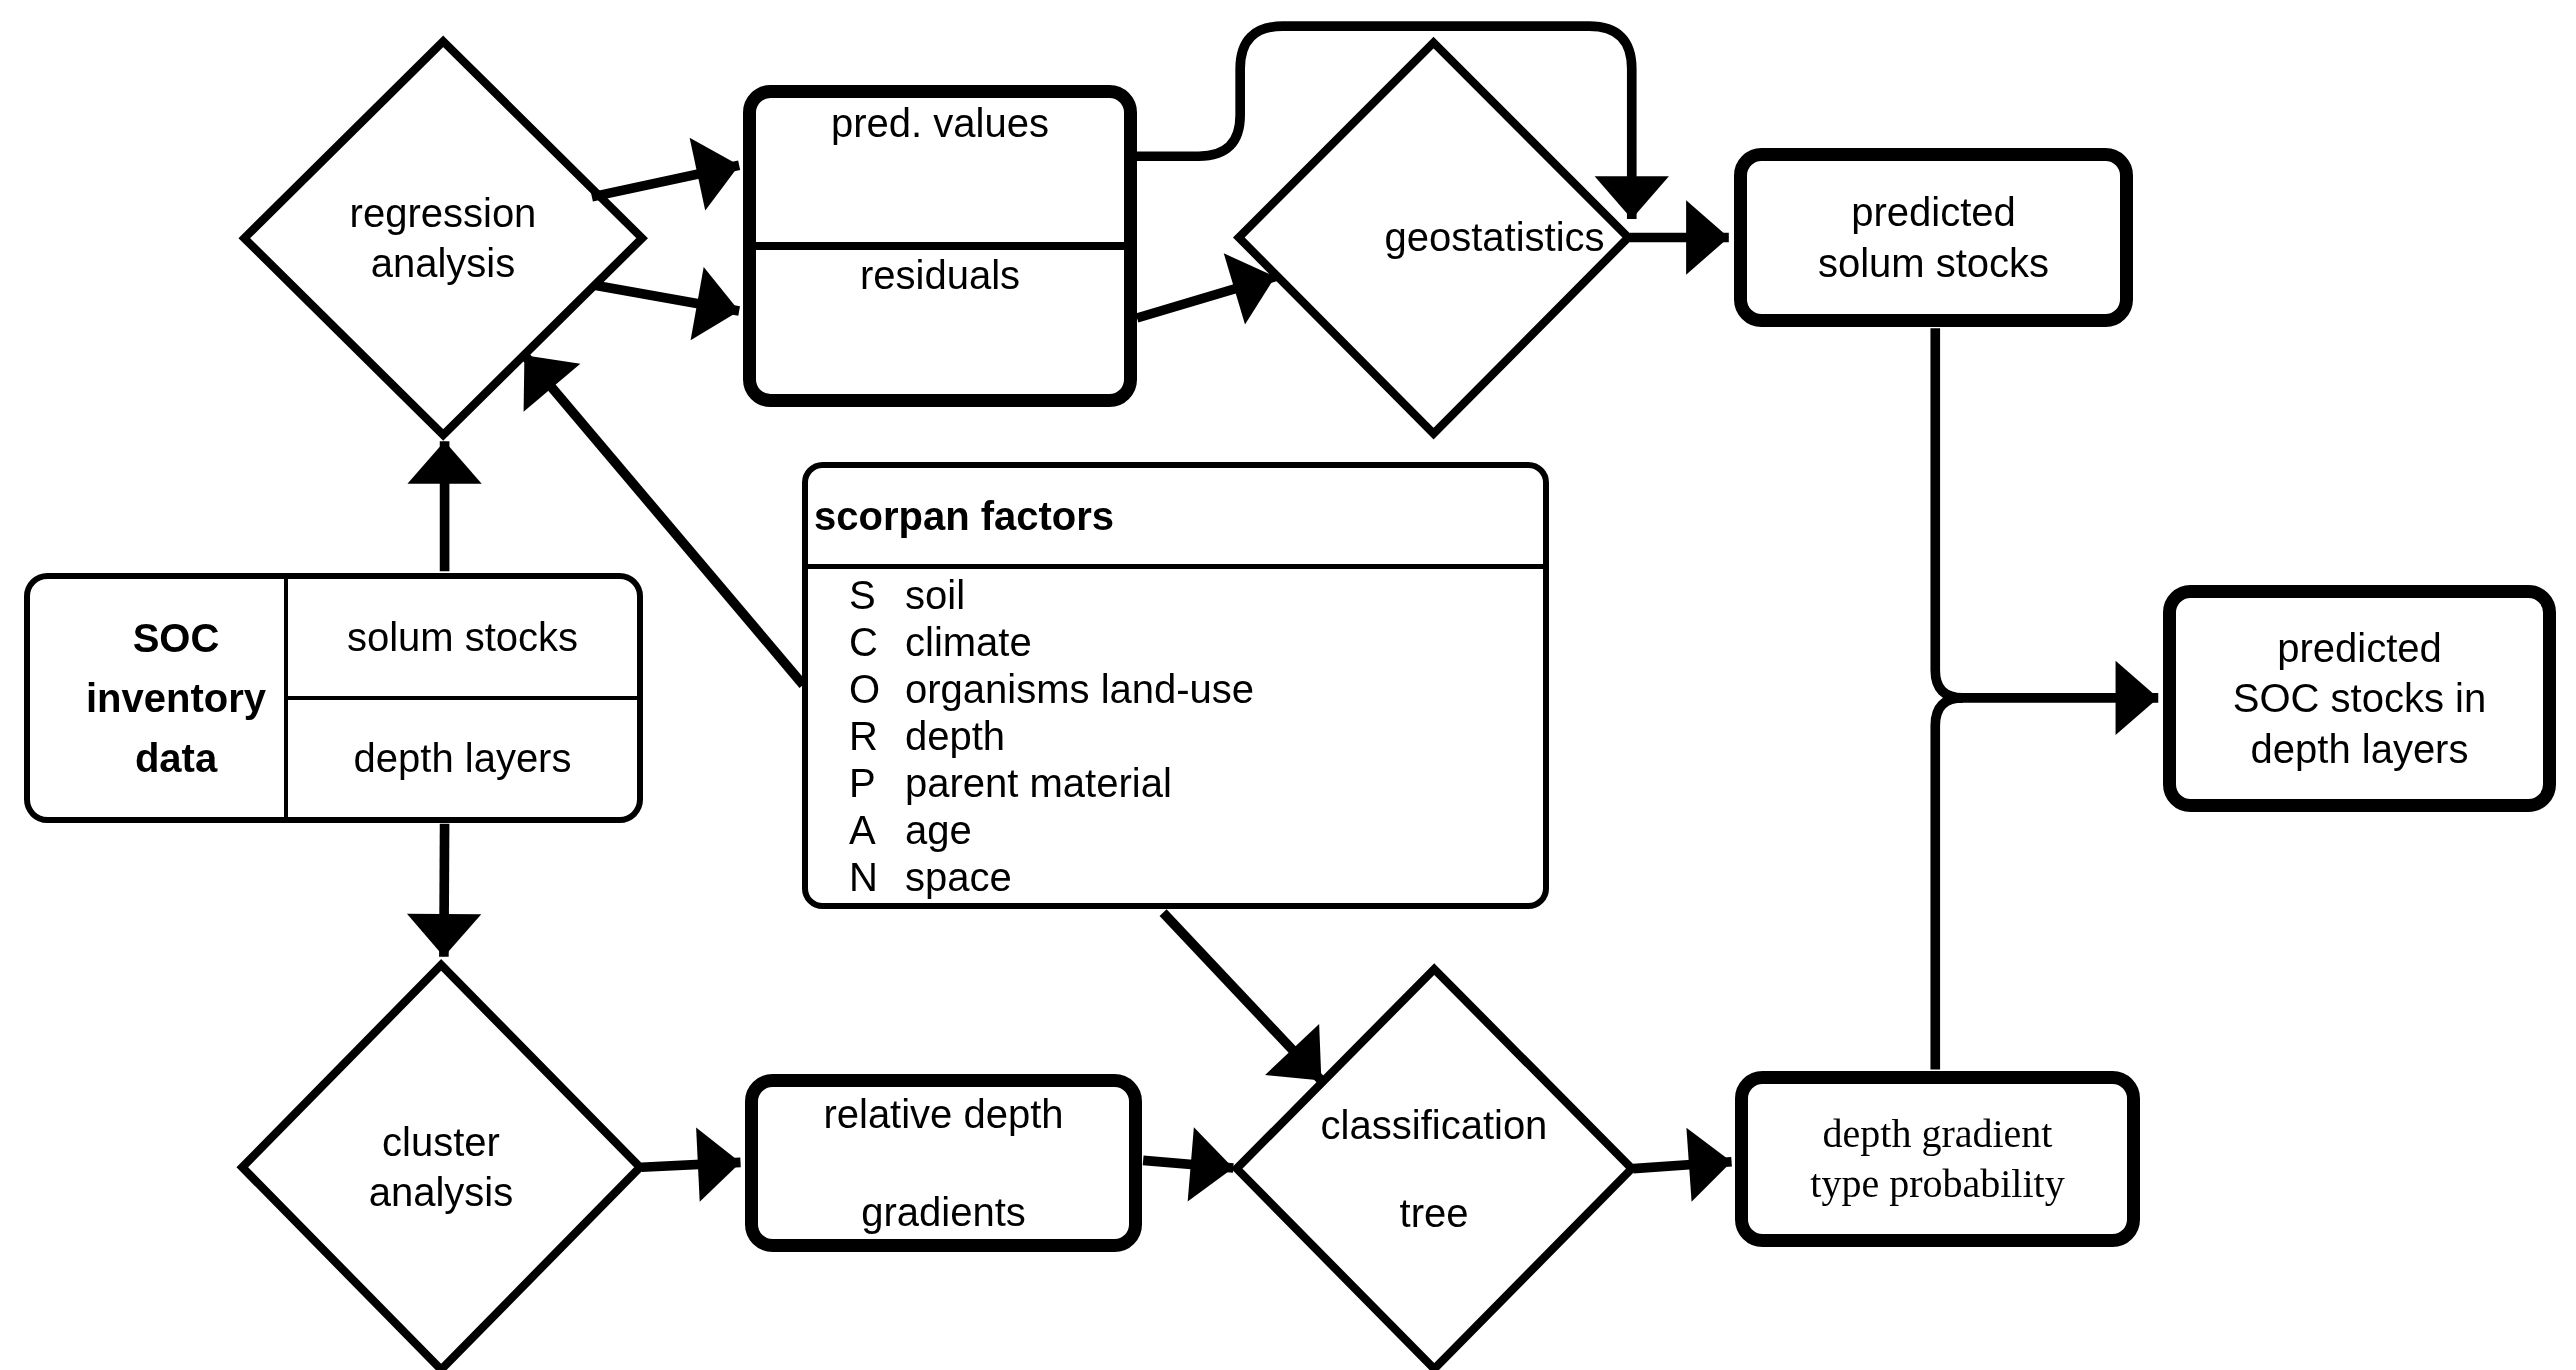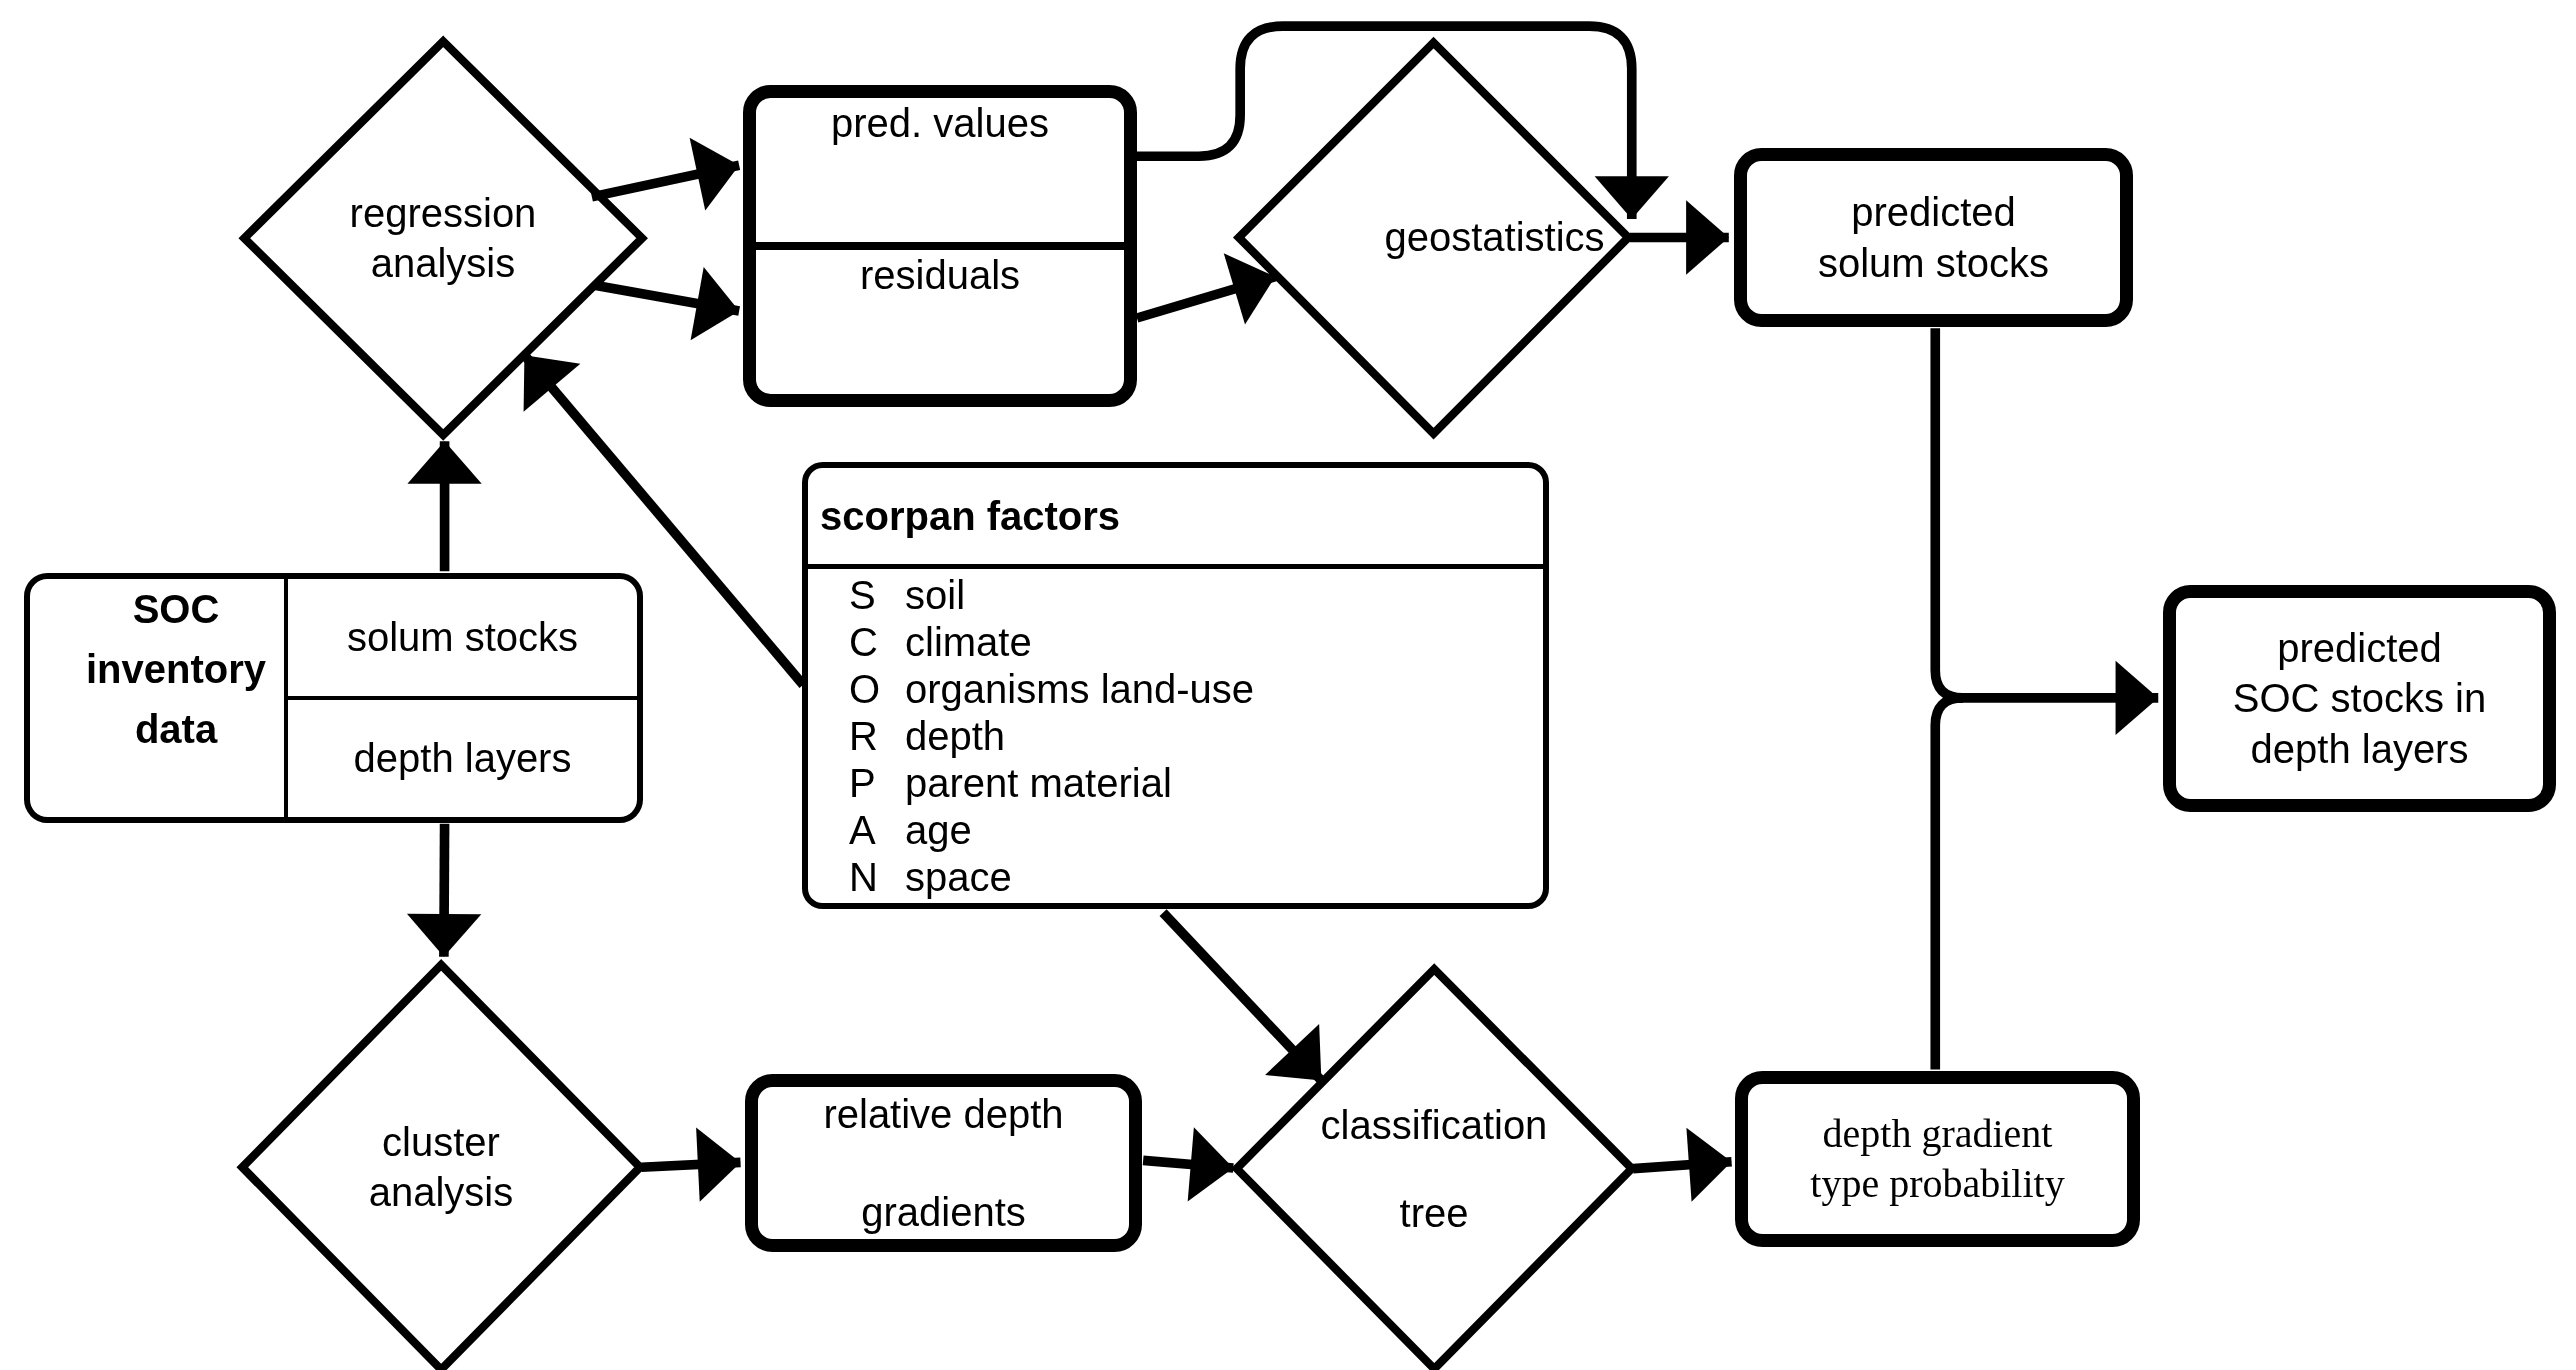--- a/index.html
+++ b/index.html
@@ -15,28 +15,28 @@
   .light{border:6.9px solid #000;border-radius:20.6px;}
   .dlabel{position:absolute;display:flex;flex-direction:column;align-items:center;
           justify-content:center;text-align:center;font-size:40px;line-height:1.26;}
   
   .vsplit{flex-direction:column;align-items:stretch;padding:0;}
   .vsplit .cell{flex:1;display:flex;justify-content:center;}
   .vsplit .cell:first-child{border-bottom:8.3px solid #000;}
   
   .soc{flex-direction:row;align-items:stretch;border-radius:23.4px;}
   .soc-title{width:258px;border-right:4.8px solid #000;display:flex;flex-direction:column;
-             font-weight:bold;line-height:1.5;padding-left:38px;box-sizing:border-box;}
+             justify-content:center;font-weight:bold;line-height:1.5;padding-left:38px;box-sizing:border-box;}
   .soc-cells{flex:1;display:flex;flex-direction:column;align-items:stretch;}
   .soc-cells .cell{flex:1;display:flex;align-items:center;justify-content:center;}
   .soc-cells .cell:first-child{border-bottom:4.8px solid #000;}
   
   .scorpan{flex-direction:column;align-items:stretch;border:6.2px solid #000;border-radius:20.6px;}
   .scorpan-header{height:96px;border-bottom:5.5px solid #000;display:flex;align-items:center;
-                  font-weight:bold;padding-left:12px;}
+                  font-weight:bold;padding-left:6px;}
   .scorpan-body{flex:1;display:flex;flex-direction:column;justify-content:center;padding-left:41px;}
   .scorpan-row{display:flex;height:47px;align-items:center;text-align:left;}
   .scorpan-letter{width:56px;}
 </style>
 </head>
 <body>
 
 <div id="canvas">
 
   <svg id="connector-layer" width="2576" height="1371" viewBox="0 0 3743 1992">

